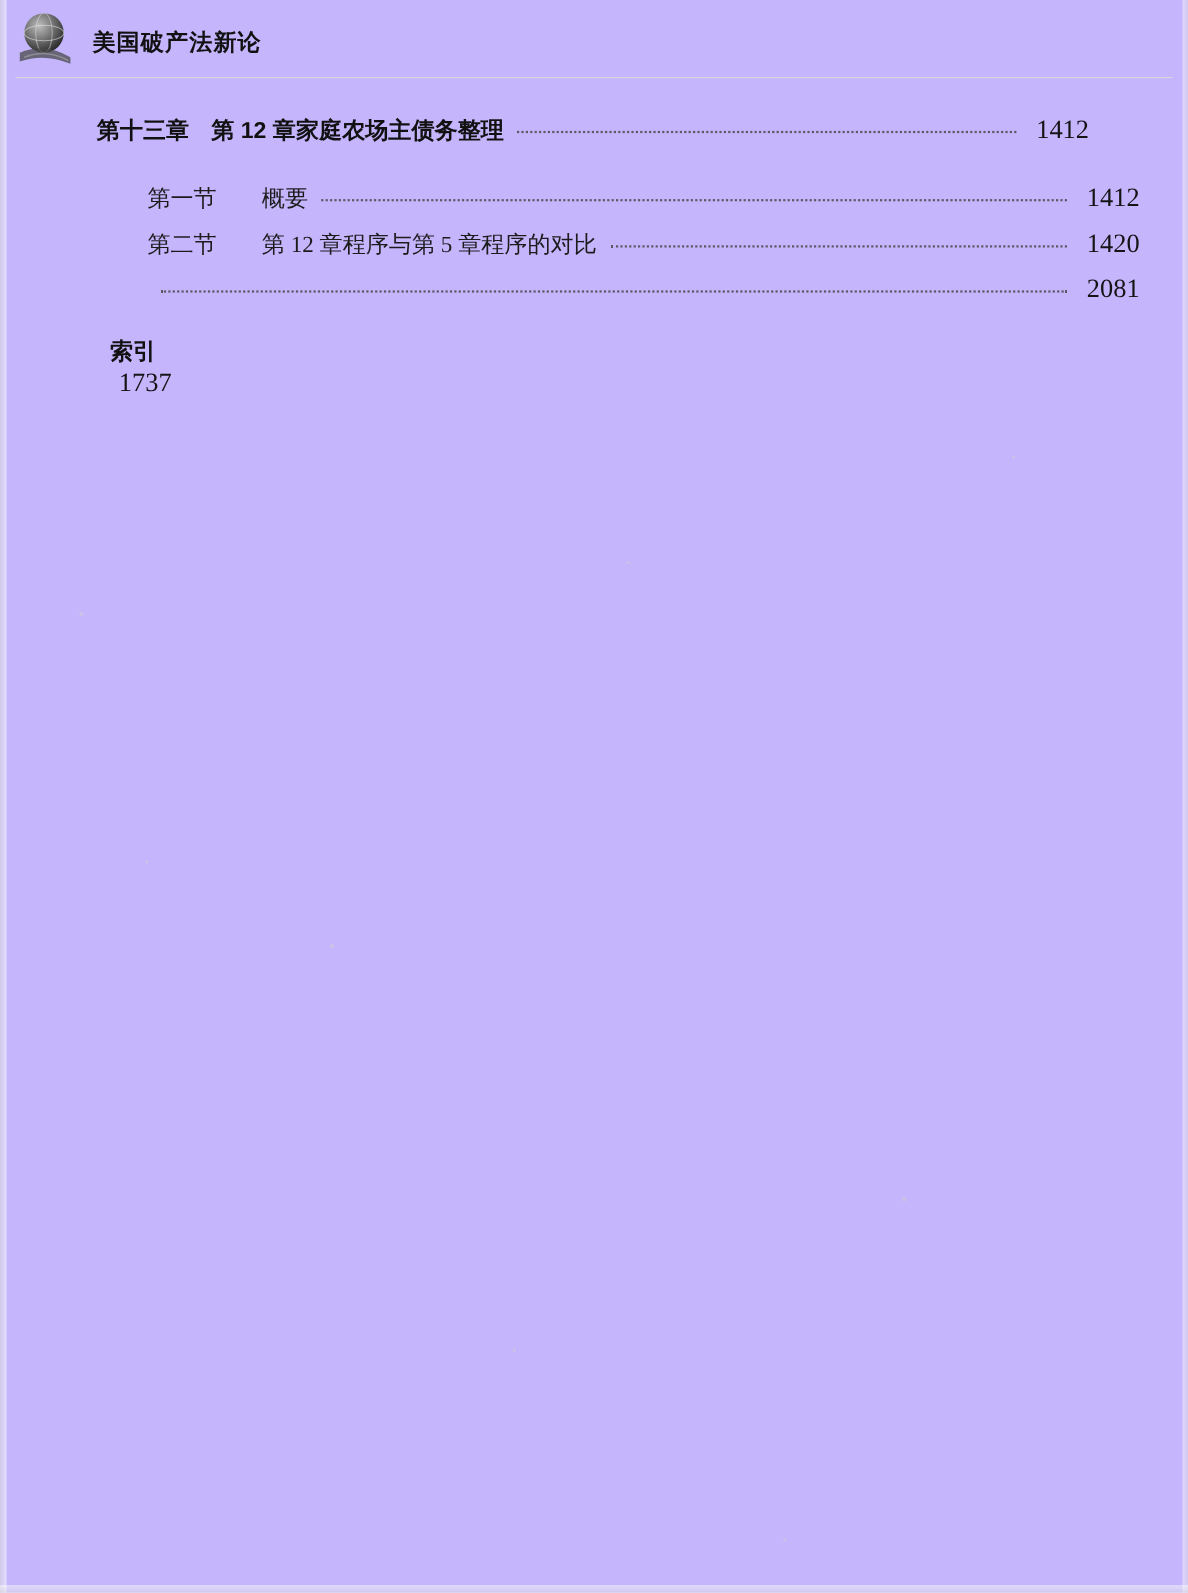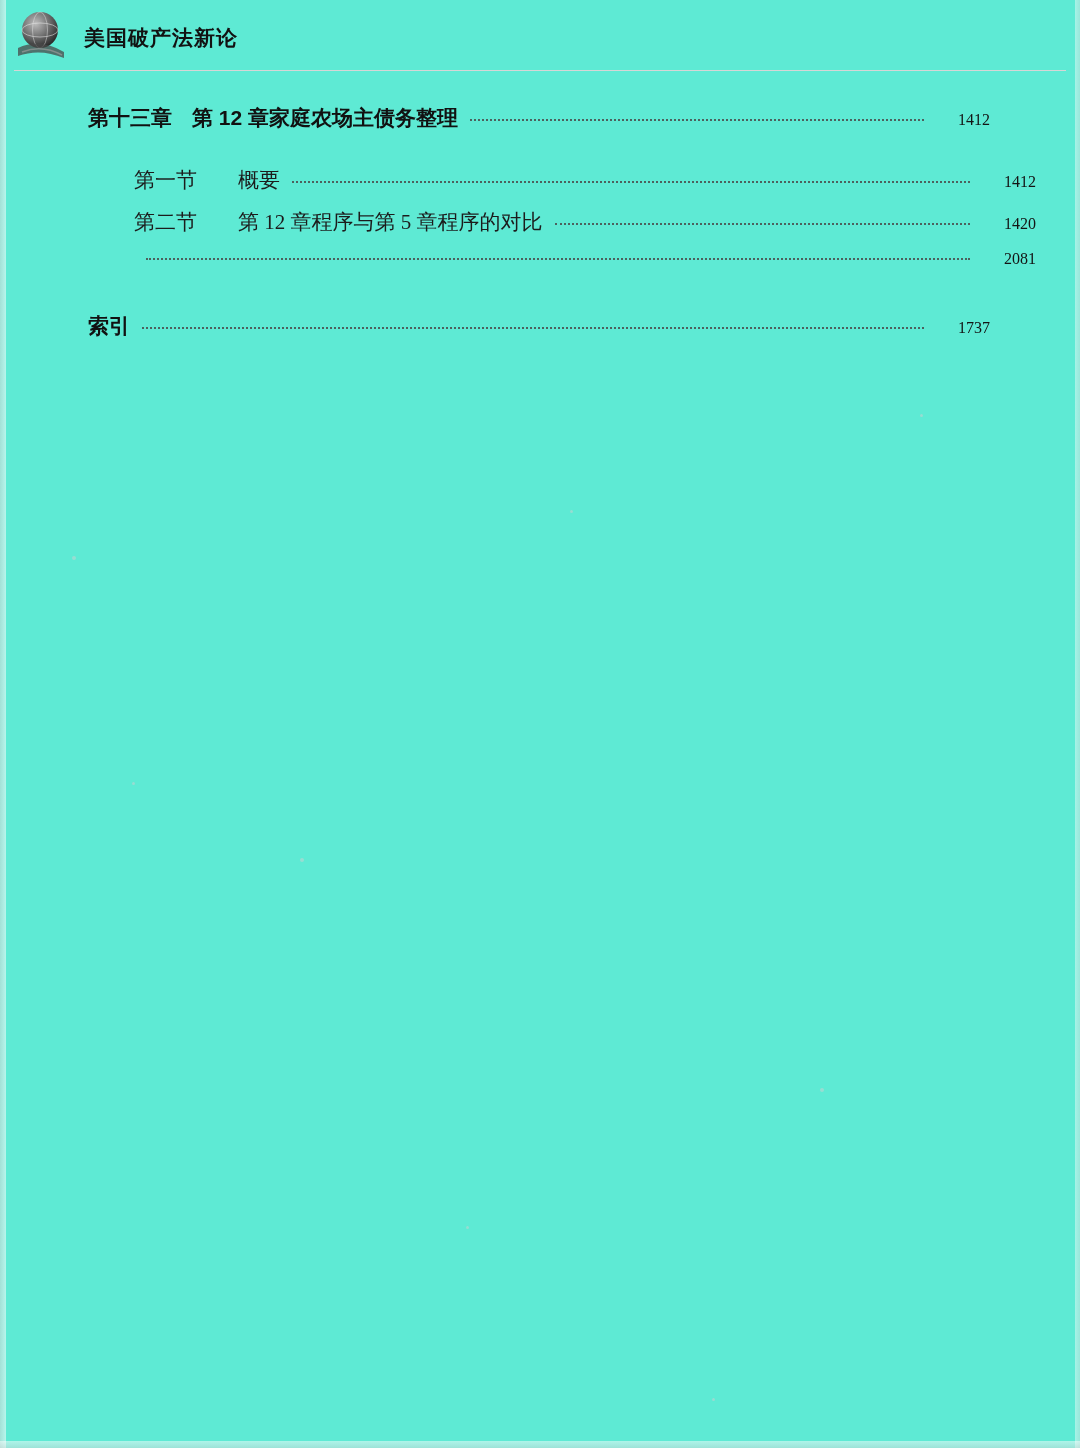--- a/index.html
+++ b/index.html
@@ -11,21 +11,21 @@
     width: 1080px;
     height: 1448px;
     position: relative;
     font-family: "Liberation Serif", serif;
     color: #1a1a1a;
     overflow: hidden;
   }
   .page {
     position: absolute;
     inset: 0;
-    background: #5eead4;
+    background: #c4b5fd;
   }
   
   .scan-edge-left {
     position: absolute;
     left: 0; top: 0; bottom: 0;
     width: 6px;
     background: linear-gradient(to right, #d9d9d9, #ffffff);
     opacity: .55;
   }
   .scan-edge-bottom {
@@ -103,21 +103,22 @@
     font-size: 21px;
     color: #1c1c1c;
     padding-left: 46px;
     margin-bottom: 14px;
   }
   .toc-row.index-row {
     font-family: "Liberation Sans", sans-serif;
     font-weight: bold;
     font-size: 21px;
     color: #111;
-    margin-top: 44px;
+    margin-top: 28px;
+    flex-direction: column;
   }
   .toc-label {
     white-space: nowrap;
     display: inline-block;
   }
   .toc-num-prefix {
     display: inline-block;
     min-width: 104px;
   }
   .toc-leader {
@@ -126,21 +127,21 @@
     position: relative;
     top: -4px;
     border-bottom: 2px dotted #4a4a4a;
     height: 0;
     opacity: .85;
   }
   .toc-page {
     white-space: nowrap;
     font-family: "Liberation Serif", serif;
     font-weight: normal;
-    font-size: 16px;
+    font-size: 24px;
     color: #141414;
     min-width: 56px;
     text-align: right;
   }
   .toc-row.level-1 .toc-page,
   .toc-row.index-row .toc-page {
     font-weight: normal;
   }
 
   

